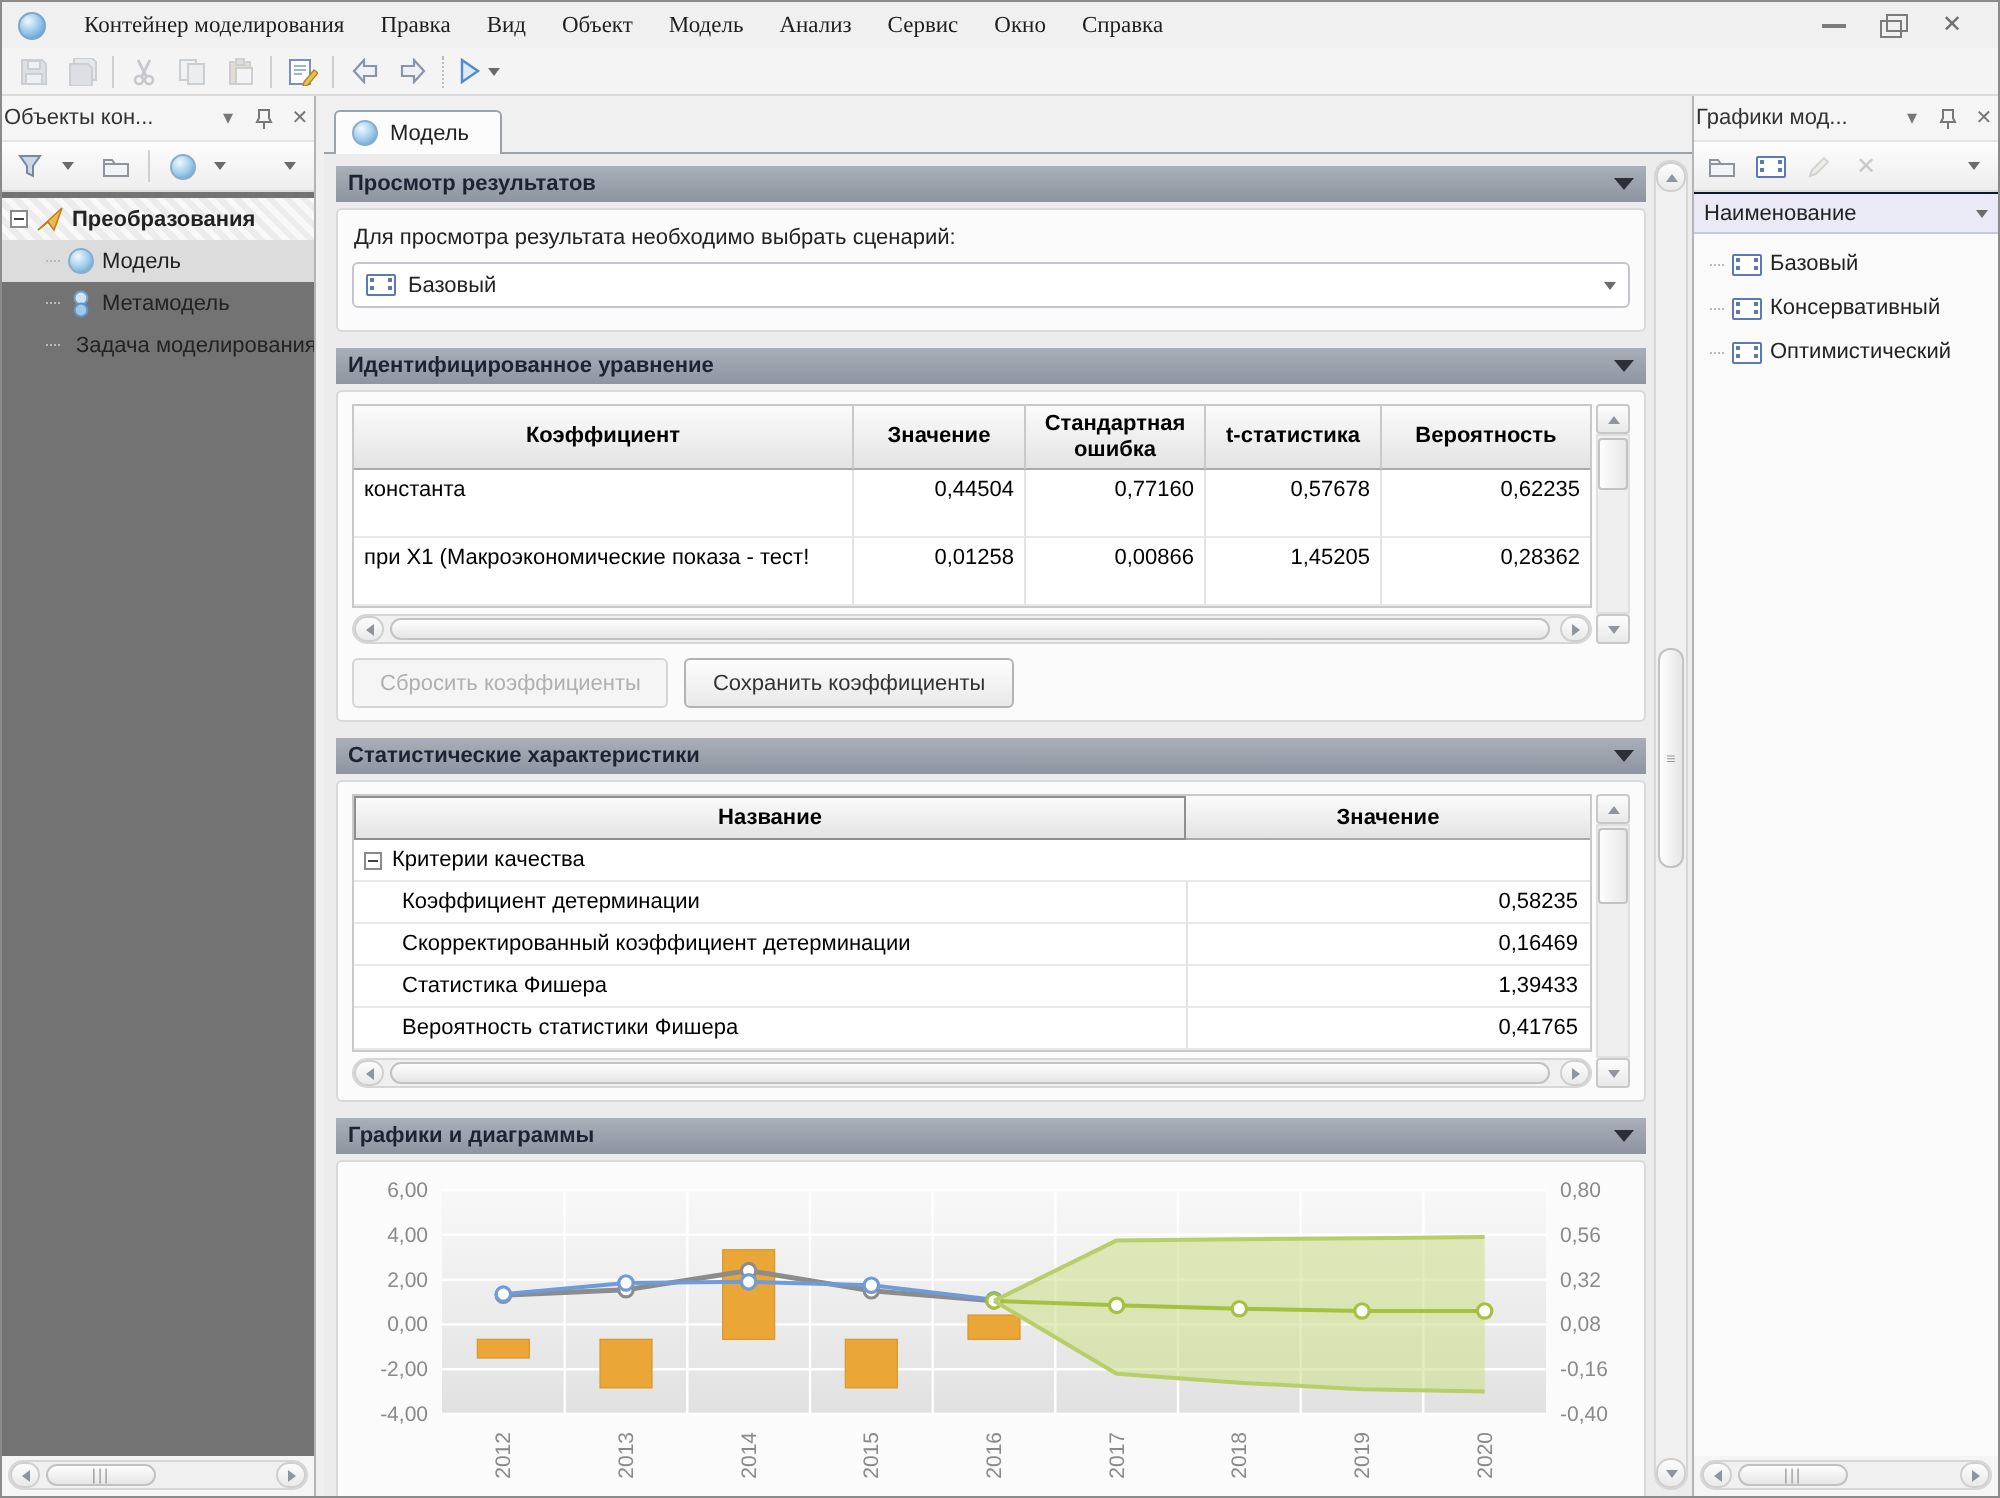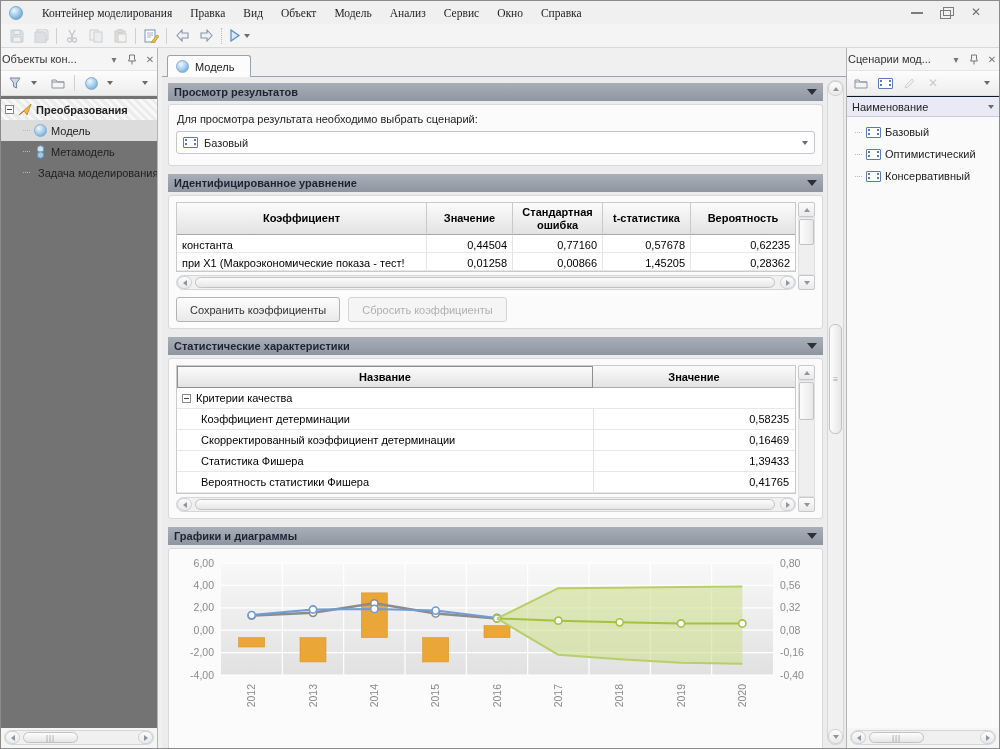--- a/index.html
+++ b/index.html
@@ -91,21 +91,21 @@
   .card { background:#fbfbfb; border:1px solid #d9d9d9; border-radius:3px; padding:6px 7px; }
 
   .hint { font-size:11px; color:#222; margin:2px 0 6px 1px; }
   .combo { height:23px; background:#fff; border:1px solid #c3c6cc; border-radius:3px; display:flex; align-items:center; gap:6px; padding:0 6px; font-size:11px; color:#222; }
   .combo .drop { margin-left:auto; }
 
   .eq-box { height:22px; border:1px solid #7e7e7e; background:#fff; font-size:11px; font-weight:bold; color:#222; display:flex; align-items:center; padding:0 5px; margin-bottom:4px; }
   .tblwrap { display:flex; align-items:stretch; }
   .grid5 { flex:1; display:grid; grid-template-columns:250px 86px 90px 88px 1fr; border:1px solid #c9c9c9; background:#fff; font-size:11px; min-width:0; }
   .gh { background:linear-gradient(#fbfbfb,#e3e3e3); border-right:1px solid #c9c9c9; border-bottom:1px solid #a9a9a9; font-weight:bold; display:flex; align-items:center; justify-content:center; text-align:center; padding:2px 4px; min-height:32px; line-height:1.15; }
-  .gc { border-right:1px solid #e3e3e3; border-bottom:1px solid #e8e8e8; padding:4px 5px; white-space:nowrap; overflow:hidden; height:18px; }
+  .gc { border-right:1px solid #e3e3e3; border-bottom:1px solid #e8e8e8; padding:4px 5px; white-space:nowrap; overflow:hidden; height:34px; }
   .num { text-align:right; }
   .btnrow { display:flex; gap:8px; margin-top:7px; }
   .btn { height:25px; padding:0 13px; font-size:11px; color:#333; background:linear-gradient(#fdfdfd,#e9e9e9); border:1px solid #b3b3b3; border-radius:3px; display:flex; align-items:center; }
   .btn.dis { color:#b0b0b0; border-color:#d5d5d5; background:#f5f5f5; }
 
   .grid2 { flex:1; display:grid; grid-template-columns:1fr 202px; border:1px solid #c9c9c9; background:#fff; font-size:11px; min-width:0; }
   .gh2 { background:linear-gradient(#fbfbfb,#e3e3e3); font-weight:bold; display:flex; align-items:center; justify-content:center; min-height:22px; border-bottom:1px solid #a9a9a9; }
   .gh2.first { border:1px solid #8f8f8f; }
   .grow { display:flex; align-items:center; gap:5px; border-bottom:1px solid #e8e8e8; height:21px; padding:0 5px; white-space:nowrap; overflow:hidden; }
   .grow.indent { padding-left:24px; }
@@ -347,22 +347,22 @@
                     </div>
                   <div class="mv-track">
                       <div class="mv-thumb"></div>
                     </div>
                   <div class="mv-btn">
                       <div class="tri-d"></div>
                     </div>
                 </div>
               </div>
               <div class="btnrow">
+                <div class="btn dis">Сбросить коэффициенты</div>
                 <div class="btn">Сохранить коэффициенты</div>
-                <div class="btn dis">Сбросить коэффициенты</div>
               </div>
             </div>
           </div>
 
           <div class="section">
             <div class="sec-hdr">
               <span class="t">Статистические характеристики</span>
               <div class="sec-tri"></div>
             </div>
             <div class="card">
@@ -502,21 +502,21 @@
           </div>
           <div class="vsb-btn">
               <div class="tri-d"></div>
             </div>
         </div>
       </div>
     </div>
 
     <div class="panel right">
       <div class="panel-hdr">
-        <span class="t">Сценарии мод...</span>
+        <span class="t">Графики мод...</span>
         <span class="ph-ic">▾</span>
         <svg class="ph-ic" width="9" height="11" viewBox="0 0 9 11">
             <path d="M2 1h5v4l1 2H1l1-2zM4.5 7v3.5" stroke="#777" fill="none"></path>
           </svg>
         <span class="ph-ic">✕</span>
       </div>
       <div class="panel-tools">
         <div class="pt-btn">
           <svg width="14" height="11" viewBox="0 0 14 11">
               <path d="M1 2h4l1.5 2H13v6H1z" fill="#f3f4f6" stroke="#8e949c"></path>
@@ -542,26 +542,26 @@
       </div>
       <div class="list">
         <div class="list-row">
           <span class="dash"></span>
           <div class="film"></div>
           <span>Базовый</span>
         </div>
         <div class="list-row">
           <span class="dash"></span>
           <div class="film"></div>
-          <span>Оптимистический</span>
+          <span>Консервативный</span>
         </div>
         <div class="list-row">
           <span class="dash"></span>
           <div class="film"></div>
-          <span>Консервативный</span>
+          <span>Оптимистический</span>
         </div>
       </div>
       <div class="hscroll">
         <div class="sb-btn">
             <div class="tri-l"></div>
           </div>
         <div class="sb-track">
             <div class="h-thumb">
               <span class="grip-v">|||</span>
             </div>

